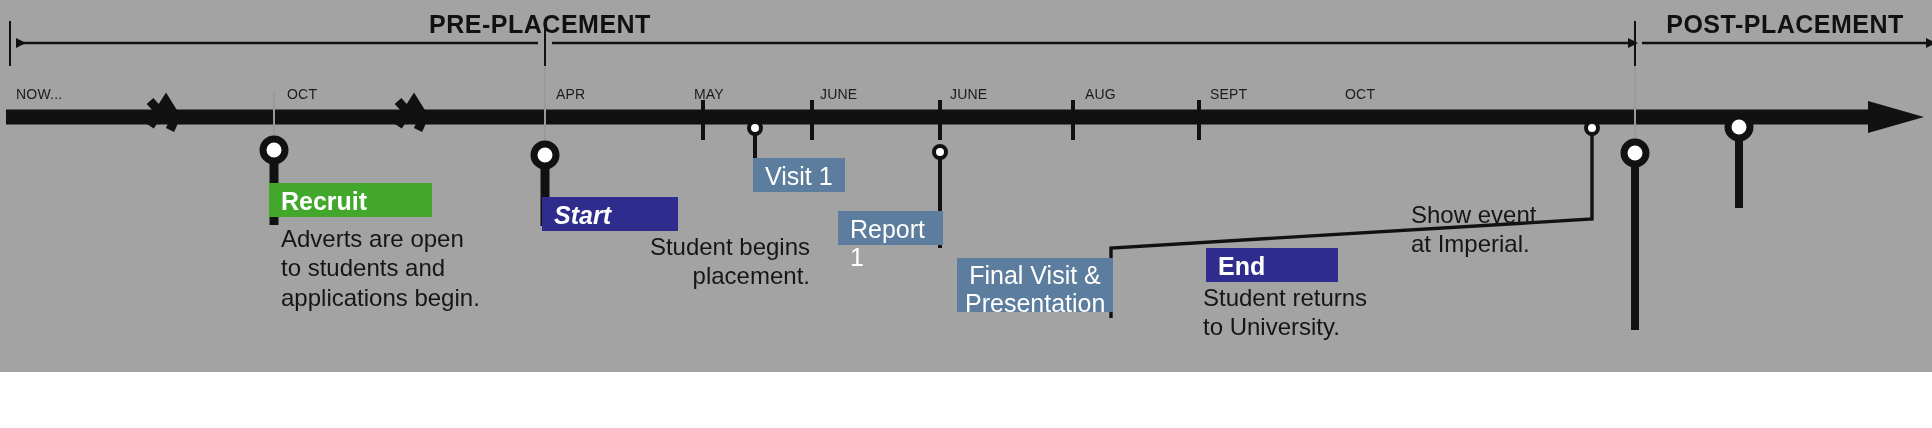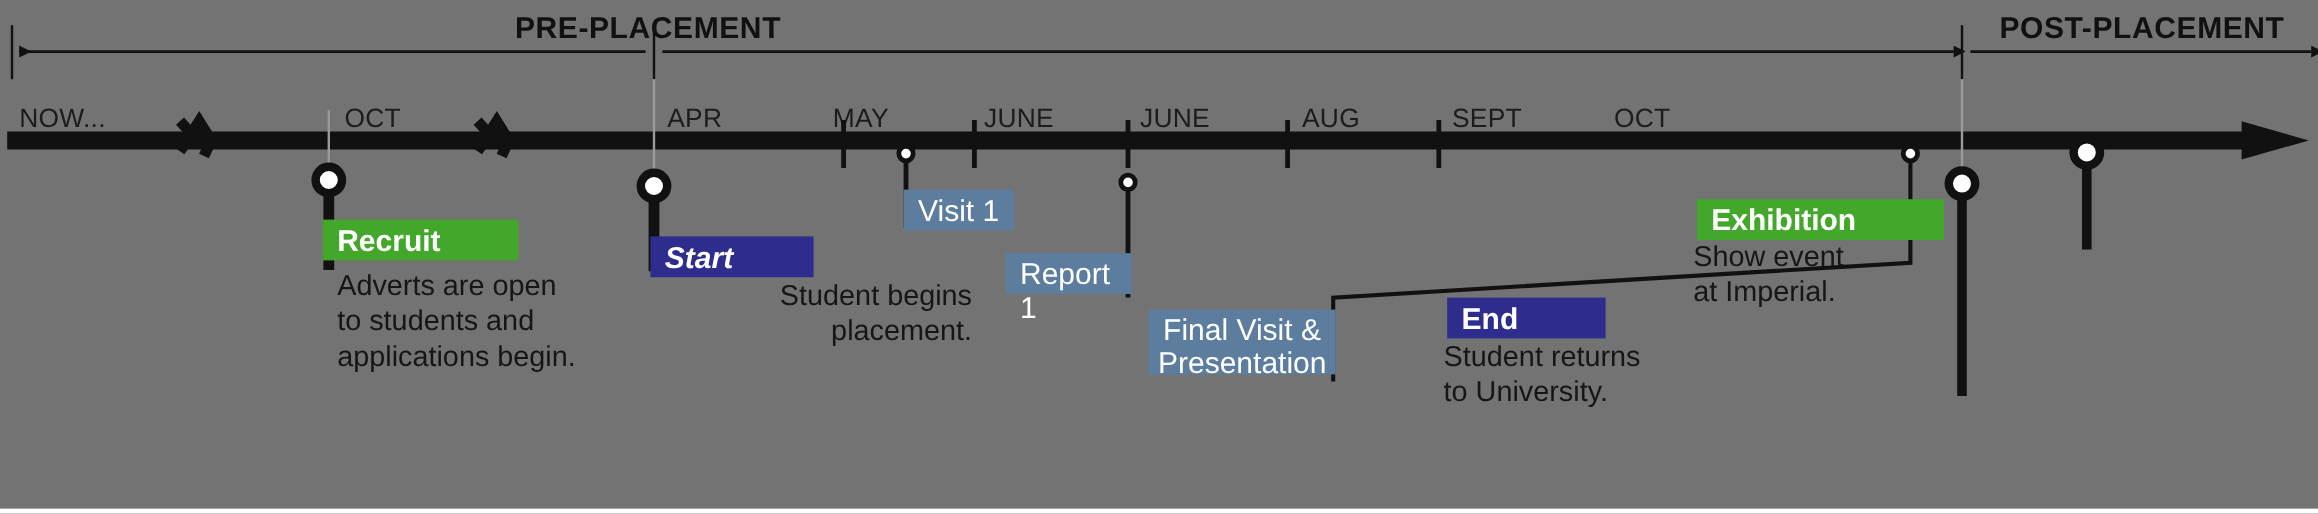--- a/index.html
+++ b/index.html
@@ -8,39 +8,39 @@
     padding: 0;
     background: #ffffff;
   }
   body {
     font-family: "Liberation Sans", "DejaVu Sans", sans-serif;
     -webkit-font-smoothing: antialiased;
   }
   #timeline-root {
     position: relative;
     width: 1932px;
-    height: 424px;
-    background: #737373;
+    height: 372px;
+    background: #a3a3a3;
     overflow: hidden;
   }
   
   .phase-label {
     position: absolute;
     font-weight: bold;
     font-size: 25px;
     letter-spacing: 0.5px;
     color: #111111;
     text-align: center;
     white-space: nowrap;
     top: 10px;
   }
   
   .month-label {
     position: absolute;
-    font-size: 22px;
+    font-size: 14px;
     color: #1c1c1c;
     white-space: nowrap;
     letter-spacing: 0.2px;
   }
   
   .chip {
     position: absolute;
     color: #ffffff;
     font-weight: bold;
     font-size: 25px;
@@ -170,21 +170,20 @@
 
   <div class="chip steel" style="left:753px; top:158px; width:92px; height:34px;">Visit 1</div>
 
   <div class="chip steel" style="left:838px; top:211px; width:105px; height:34px;">Report 1</div>
 
   <div class="chip navy" style="left:1206px; top:248px; width:132px; height:34px;">End</div>
 
   <div class="chip steel center" style="left:957px; top:258px; width:156px; height:54px; padding:3px 8px;">Final Visit &amp;
 Presentation</div>
 
-  <div class="chip green" style="left:1414px; top:166px; width:206px; height:34px;">Exhibition</div>
 
   <div class="desc" style="left:281px; top:224px; width:260px;">Adverts are open
 to students and
 applications begin.</div>
 
   <div class="desc" style="left:560px; top:232px; width:250px;text-align:right;">Student begins
 placement.</div>
 
   <div class="desc" style="left:1203px; top:283px; width:240px;">Student returns
 to University.</div>

